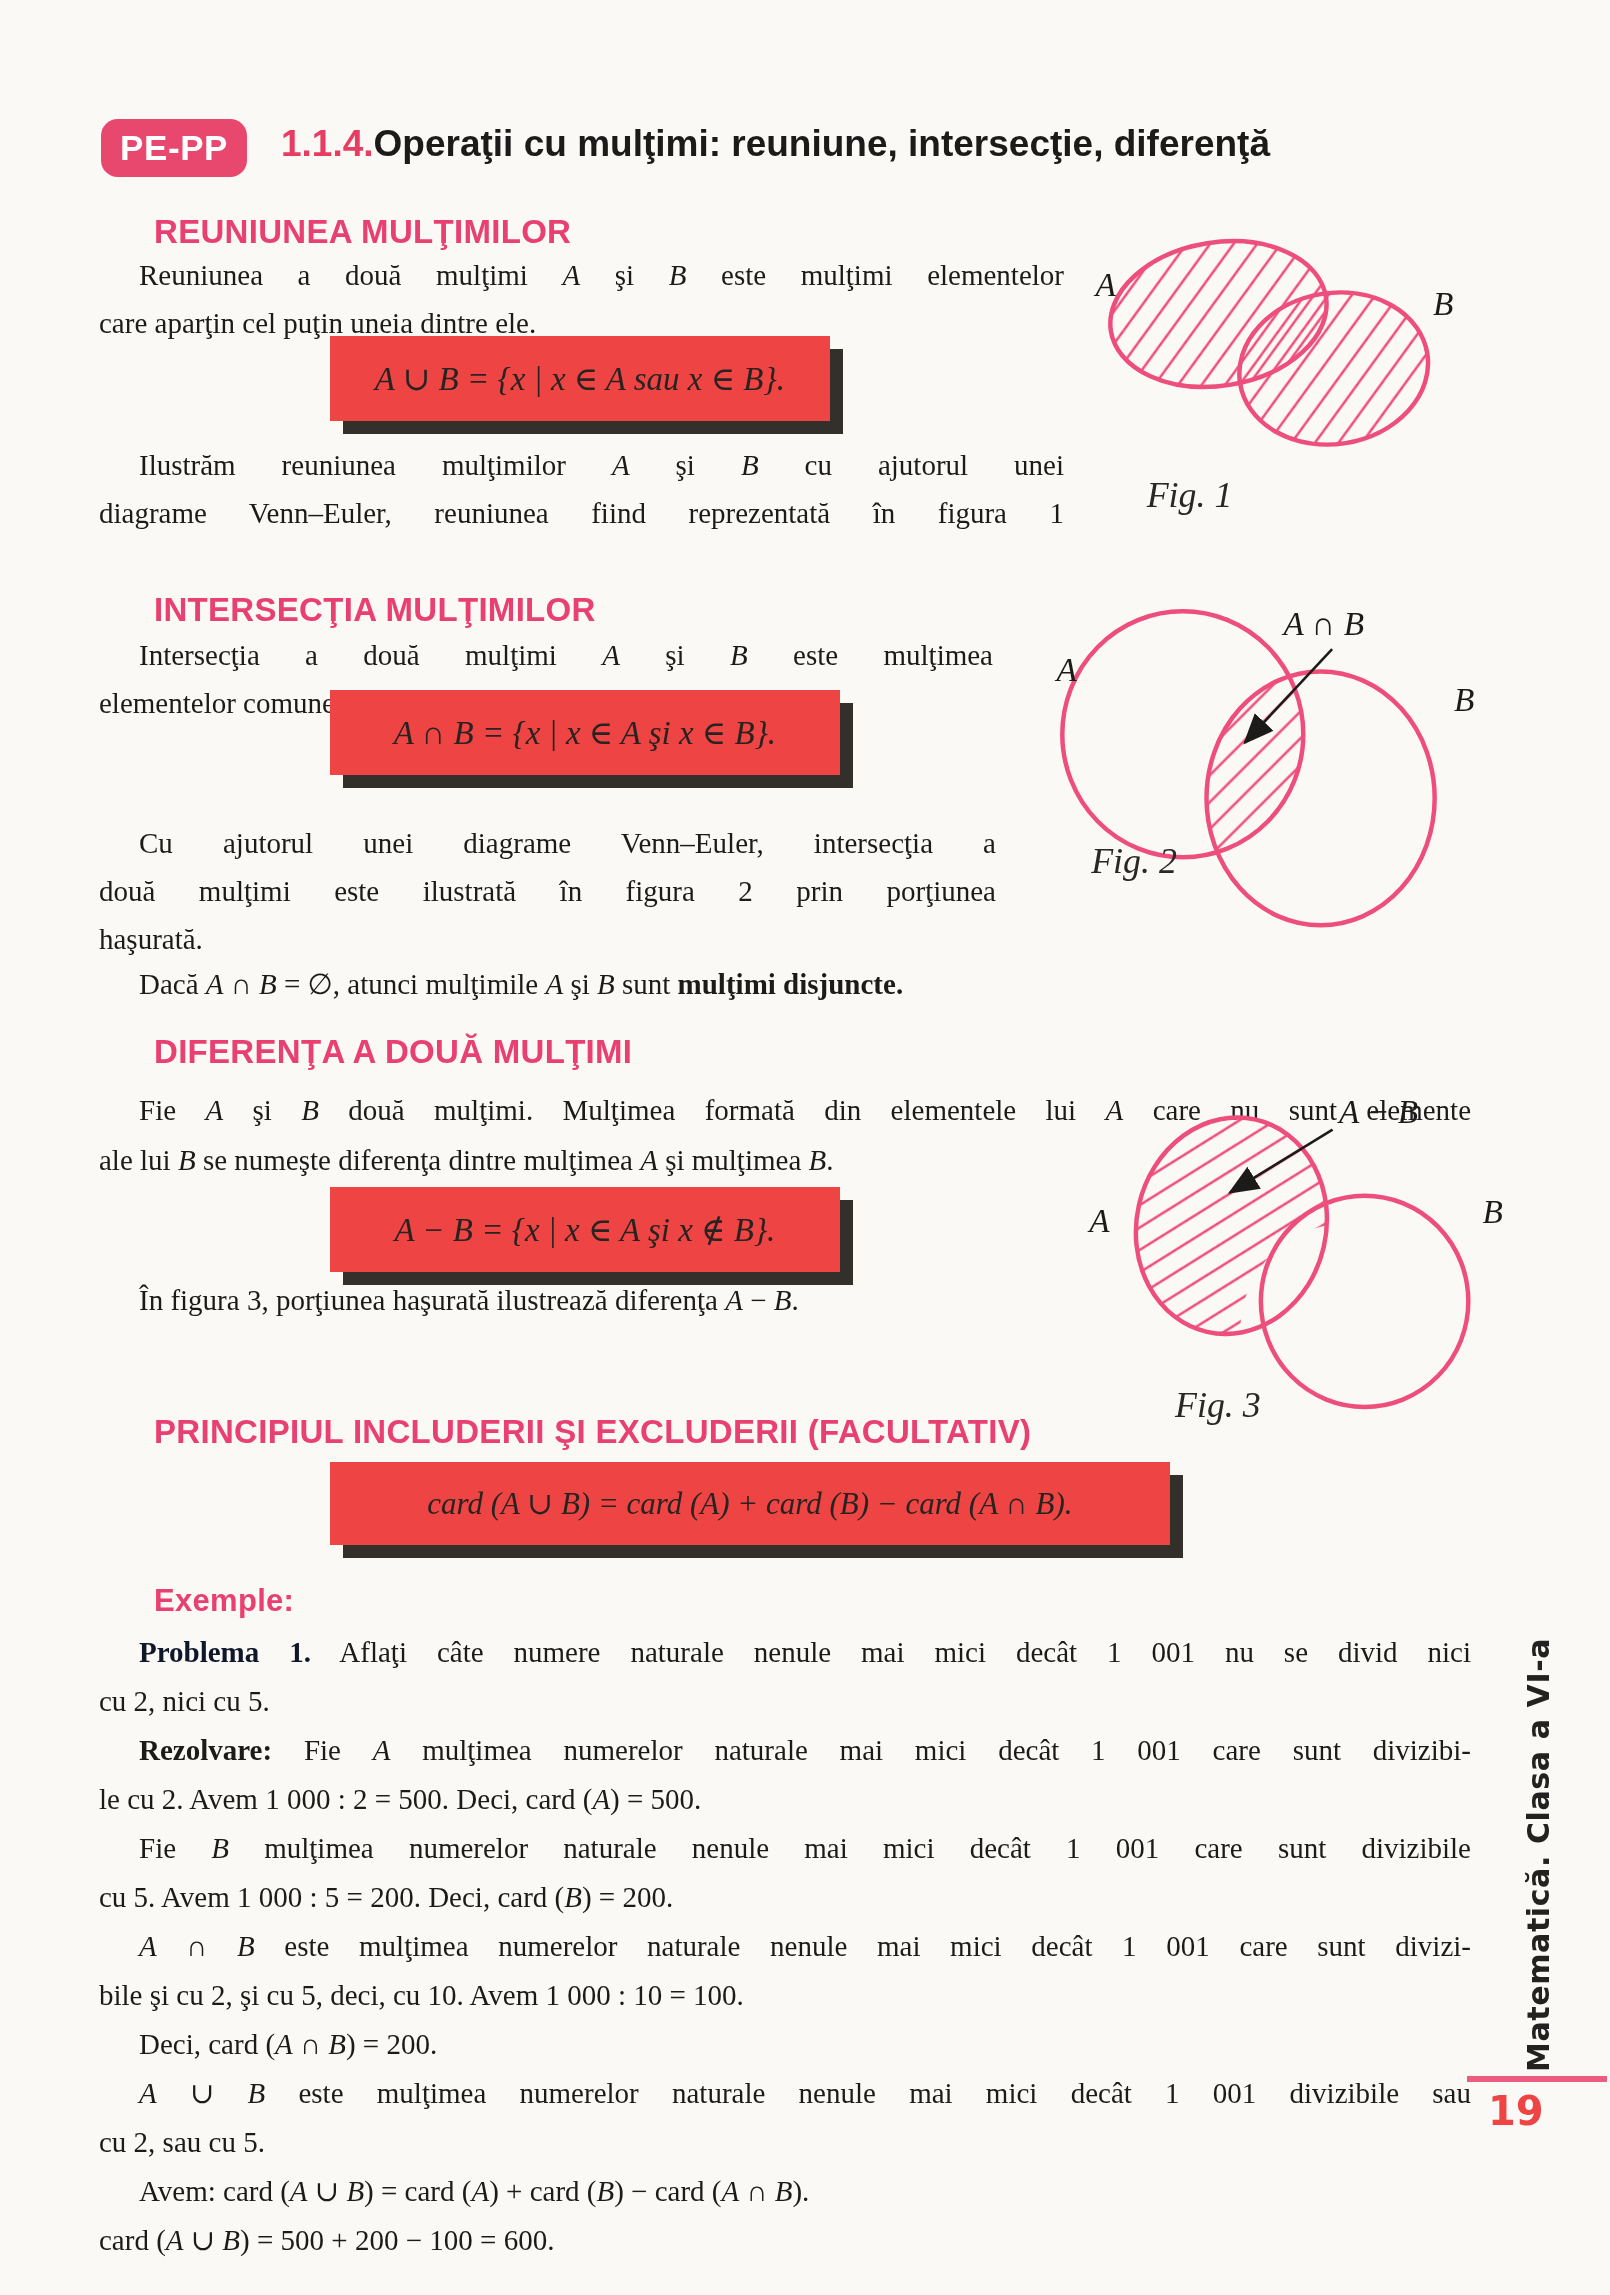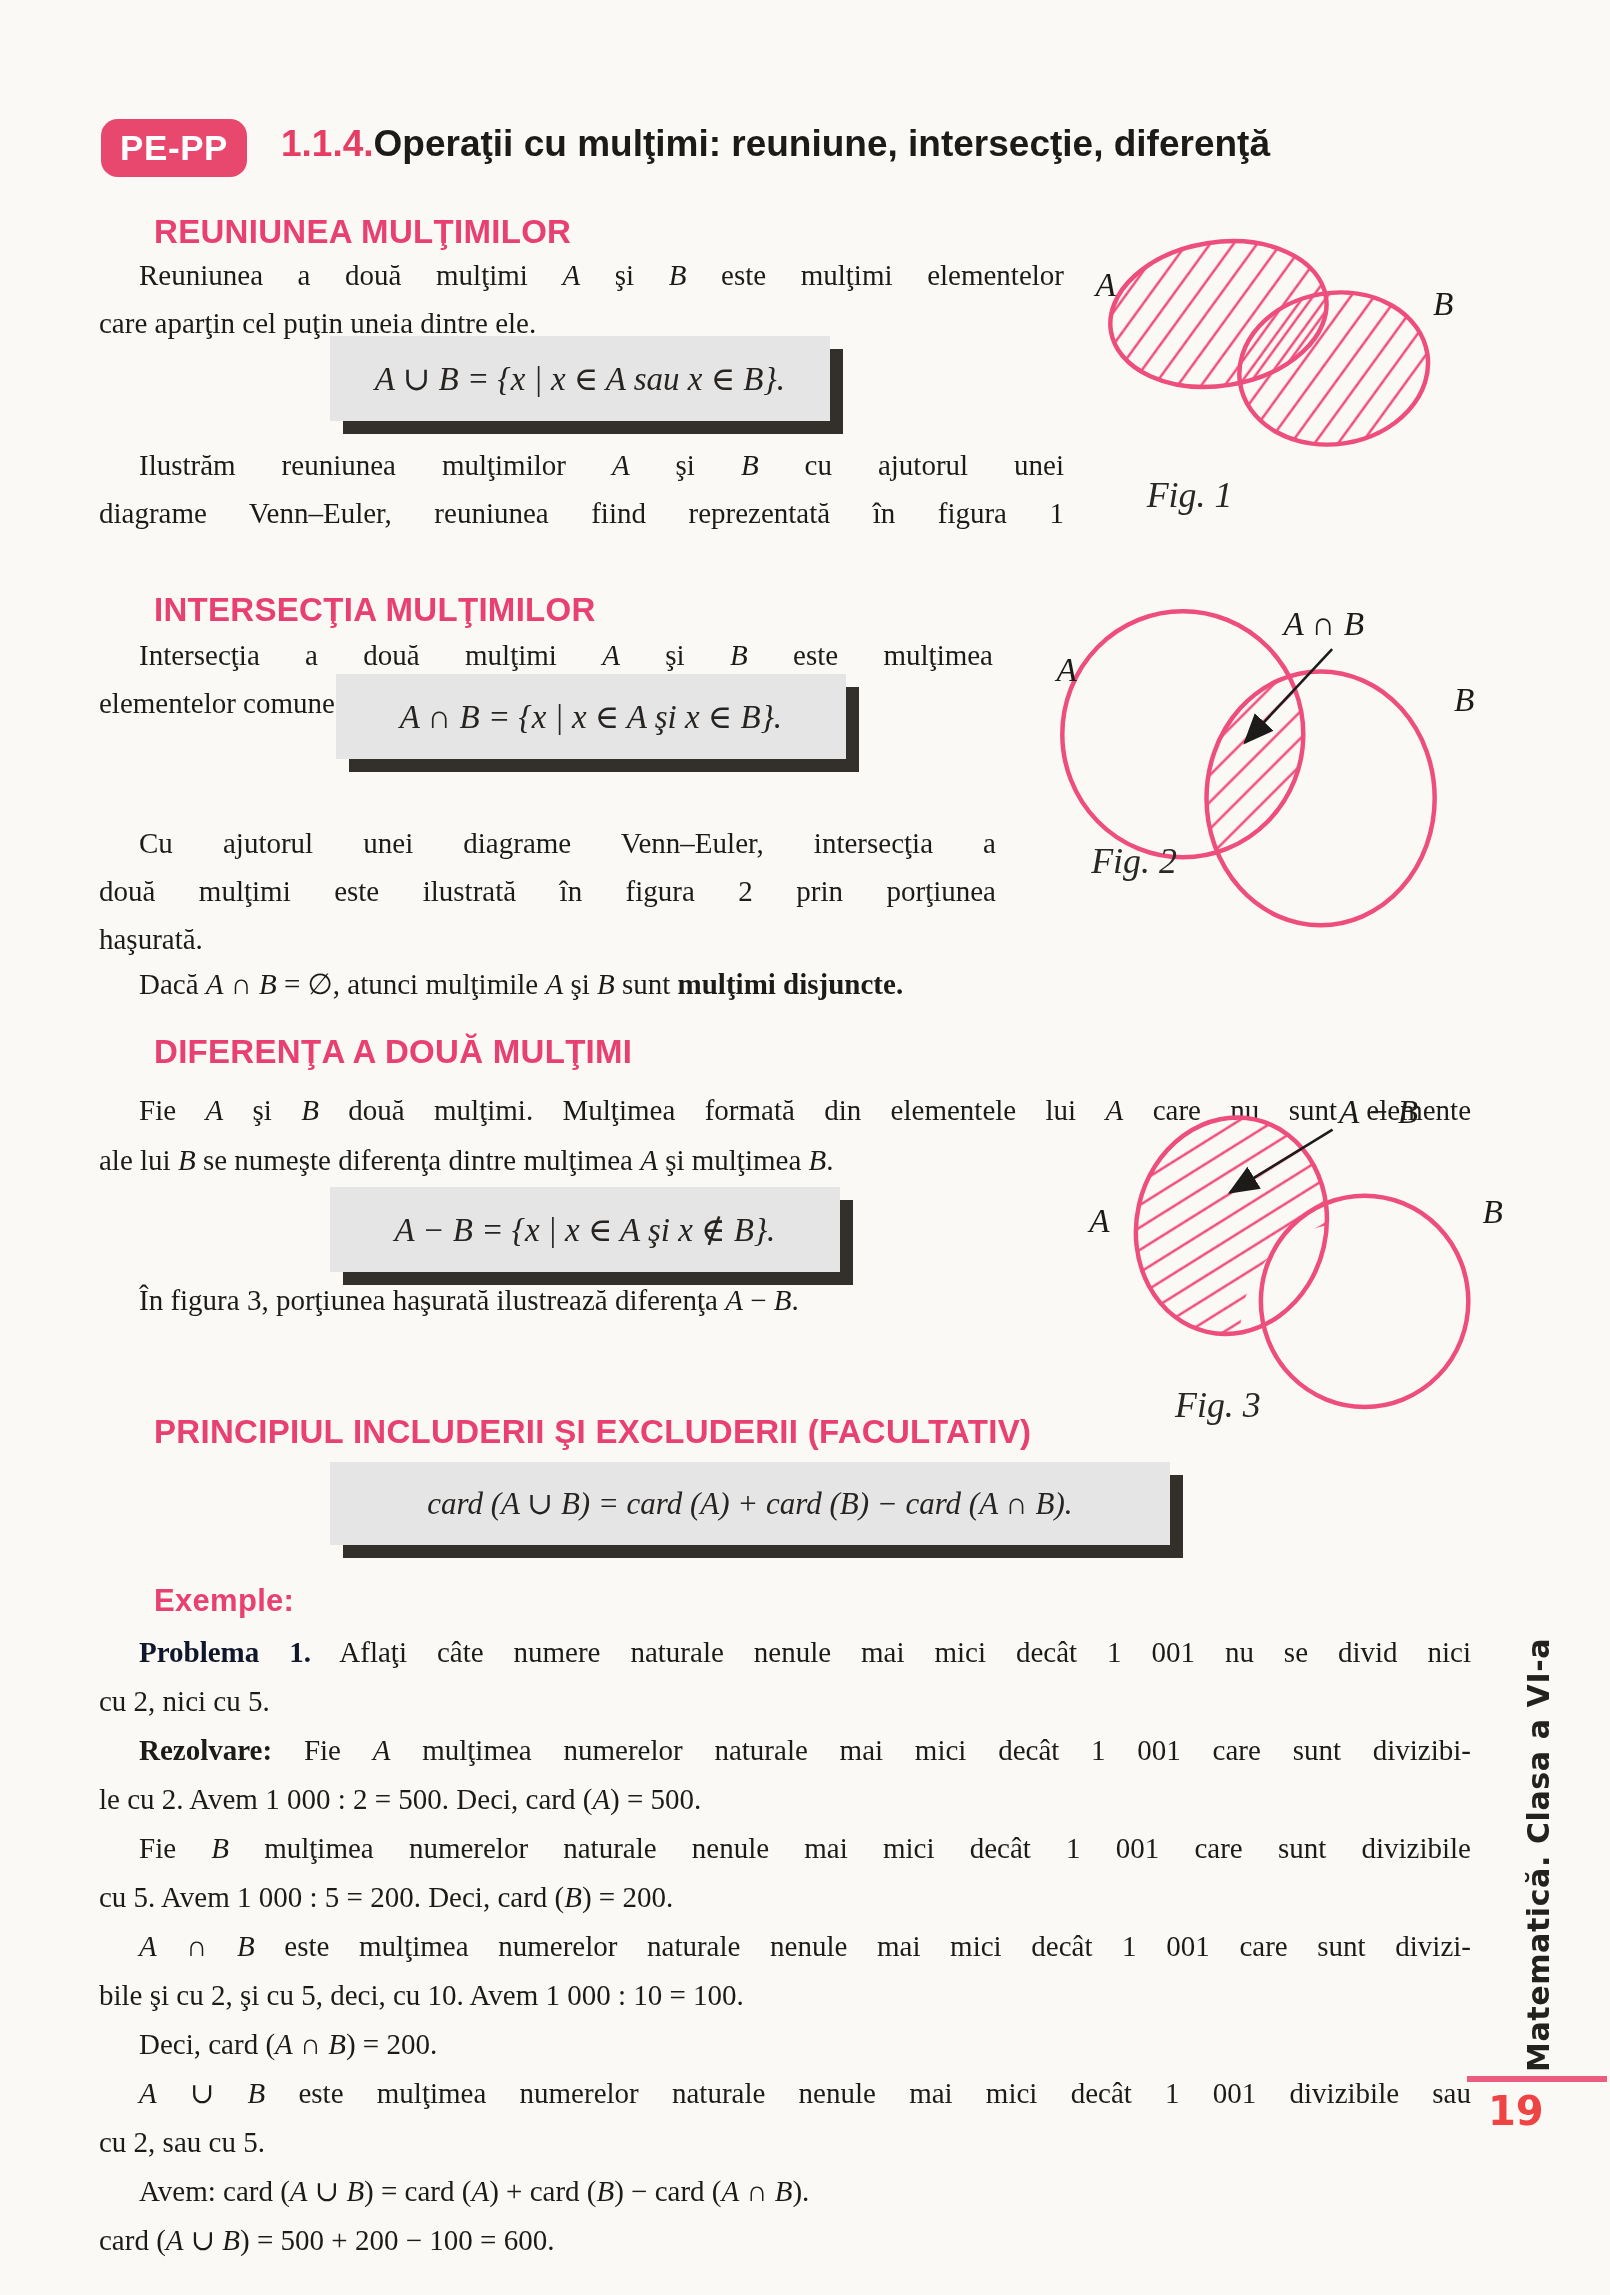--- a/index.html
+++ b/index.html
@@ -22,21 +22,21 @@
   .para{font-size:29px;line-height:48px;}
   .para .ln{display:block;}
   .lh78 .ln{line-height:50px;}
   .lh76 .ln{line-height:49px;}
   .just{text-align:justify;text-align-last:justify;}
   .ind{text-indent:40px;}
   .it{font-style:italic;}
   .bd{font-weight:bold;}
   .pk{color:#0f172a;font-weight:bold;}
   
-  .fbox{background:#e5e5e5;box-shadow:13px 13px 0 0 #33302c;
+  .fbox{background:#ef4444;box-shadow:13px 13px 0 0 #33302c;
         text-align:center;font-style:italic;font-size:33px;
         padding:23px 6.4px;color:#262320;white-space:nowrap;}
   
   svg text{font-family:"Liberation Serif","DejaVu Serif","DejaVu Sans",serif;}
   .figlab{font-style:italic;font-size:52px;fill:#1d1b1a;}
   .figcap{font-style:italic;font-size:56px;fill:#2a2826;}
   
   .vside{left:1521px;top:2072px;transform-origin:0 0;transform:rotate(-90deg);
          font-family:"DejaVu Sans",sans-serif;font-weight:bold;font-size:30px;
          color:#242220;white-space:nowrap;letter-spacing:0.6px;}
@@ -77,21 +77,21 @@
   <text x="58" y="122" class="figlab">A</text>
   <text x="585" y="152" class="figlab">B</text>
   <text x="138" y="452" class="figcap">Fig. 1</text>
 </svg>
 
 <div class="abs shead" style="left:154px;top:591px;">INTERSECŢIA MULŢIMILOR</div>
 <div class="abs para" style="left:99px;top:631px;width:894px;">
   <span class="ln just ind"><span>Intersecţia a două mulţimi </span><span class="it">A</span><span> şi </span><span class="it">B</span><span> este mulţimea</span></span>
   <span class="ln"><span>elementelor comune celor două mulţimi.</span></span>
 </div>
-<div class="abs fbox" style="left:330px;top:674px;width:497px;margin-left:6px;">A ∩ B = {x | x ∈ A şi x ∈ B}.</div>
+<div class="abs fbox" style="left:330px;top:690px;width:497px;">A ∩ B = {x | x ∈ A şi x ∈ B}.</div>
 <div class="abs para" style="left:99px;top:819px;width:897px;">
   <span class="ln just ind"><span>Cu ajutorul unei diagrame Venn–Euler, intersecţia a</span></span>
   <span class="ln just"><span>două mulţimi este ilustrată în figura 2 prin porţiunea</span></span>
   <span class="ln"><span>haşurată.</span></span>
 </div>
 <div class="abs para" style="left:99px;top:960px;width:1410px;">
   <span class="ln ind"><span>Dacă </span><span class="it">A</span><span> ∩ </span><span class="it">B</span><span> = ∅, atunci mulţimile </span><span class="it">A</span><span> şi </span><span class="it">B</span><span> sunt </span><span class="bd">mulţimi disjuncte.</span></span>
 </div>
 
 <svg class="abs" style="left:1045px;top:590px;" width="564" height="359" viewBox="0 0 880 560">

